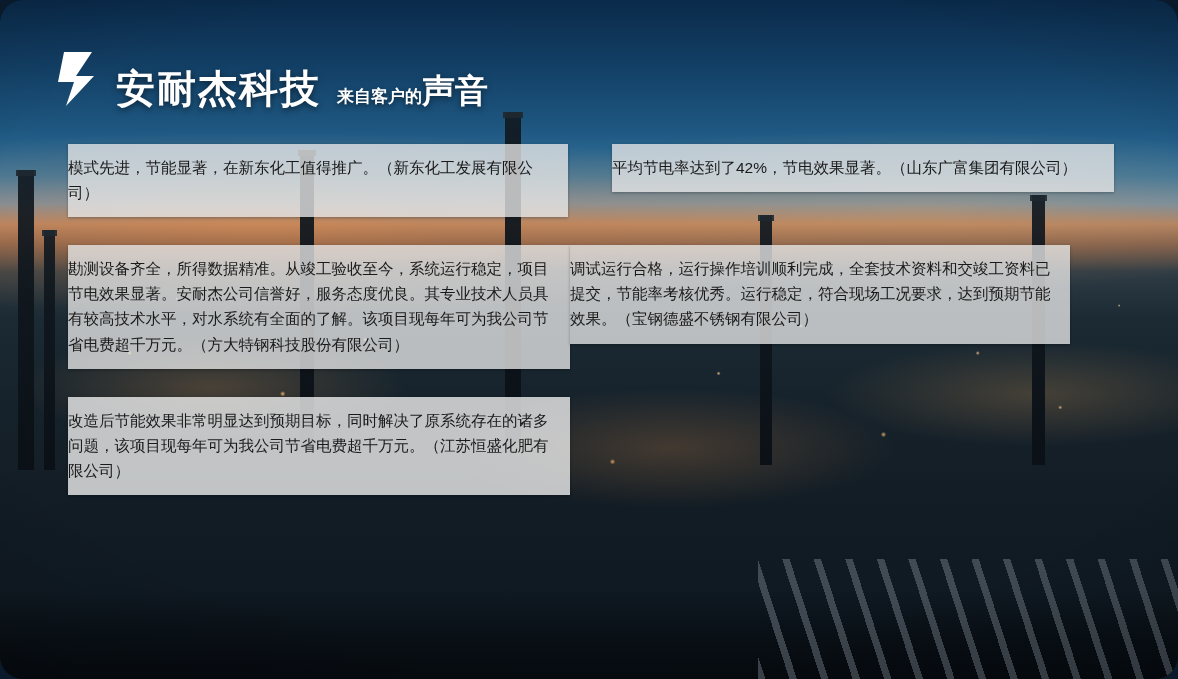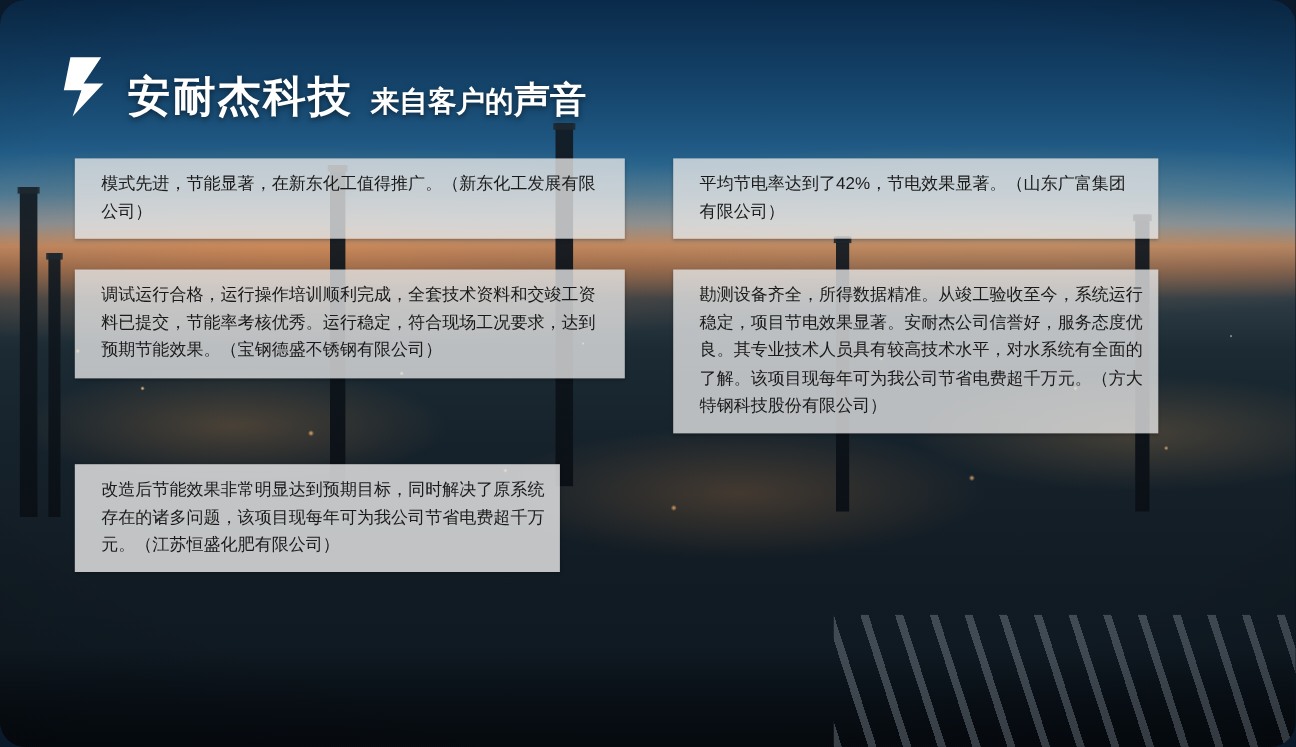--- a/index.html
+++ b/index.html
@@ -118,21 +118,21 @@
   .brand {
     color: #ffffff;
     font-size: 39px;
     font-weight: bold;
     letter-spacing: 2px;
     line-height: 1;
     text-shadow: 0 2px 6px rgba(0,0,0,0.55);
   }
   .sub-small {
     color: #ffffff;
-    font-size: 26px;
+    font-size: 17px;
     font-weight: bold;
     margin-left: 16px;
     margin-bottom: 3px;
     line-height: 1;
     text-shadow: 0 2px 5px rgba(0,0,0,0.55);
   }
   .sub-big {
     color: #ffffff;
     font-size: 33px;
     font-weight: bold;
@@ -148,28 +148,28 @@
     top: 144px;
     width: 1046px;
   }
   .row {
     display: flex;
     width: 100%;
     margin-bottom: 28px;
     align-items: flex-start;
   }
   .col-left  { width: 500px; margin-right: 44px; }
-  .col-right { width: 441px; }
+  .col-right { width: 502px; }
 
   .card {
     background: rgba(232,232,232,0.78);
     color: #1a1a1a;
     font-size: 15.5px;
     line-height: 1.62;
-    padding: 11px 14px 12px 24px;
+    padding: 11px 14px 12px 0;
     box-sizing: border-box;
     box-shadow: 0 1px 3px rgba(0,0,0,0.28);
   }
   .card.light { background: rgba(238,238,238,0.80); }
 </style>
 </head>
 <body>
 
 <div class="slide">
 
@@ -199,22 +199,22 @@
   </div>
 
   <div class="grid">
 
     <div class="row">
       <div class="card col-left">模式先进，节能显著，在新东化工值得推广。（新东化工发展有限公司）</div>
       <div class="card col-right">平均节电率达到了42%，节电效果显著。（山东广富集团有限公司）</div>
     </div>
 
     <div class="row">
+      <div class="card col-right">勘测设备齐全，所得数据精准。从竣工验收至今，系统运行稳定，项目节电效果显著。安耐杰公司信誉好，服务态度优良。其专业技术人员具有较高技术水平，对水系统有全面的了解。该项目现每年可为我公司节省电费超千万元。（方大特钢科技股份有限公司）</div>
       <div class="card col-left">调试运行合格，运行操作培训顺利完成，全套技术资料和交竣工资料已提交，节能率考核优秀。运行稳定，符合现场工况要求，达到预期节能效果。（宝钢德盛不锈钢有限公司）</div>
-      <div class="card col-right">勘测设备齐全，所得数据精准。从竣工验收至今，系统运行稳定，项目节电效果显著。安耐杰公司信誉好，服务态度优良。其专业技术人员具有较高技术水平，对水系统有全面的了解。该项目现每年可为我公司节省电费超千万元。（方大特钢科技股份有限公司）</div>
     </div>
 
 
     <div class="row">
       <div class="card col-right light">改造后节能效果非常明显达到预期目标，同时解决了原系统存在的诸多问题，该项目现每年可为我公司节省电费超千万元。（江苏恒盛化肥有限公司）</div>
     </div>
 
   </div>
 </div>
 

